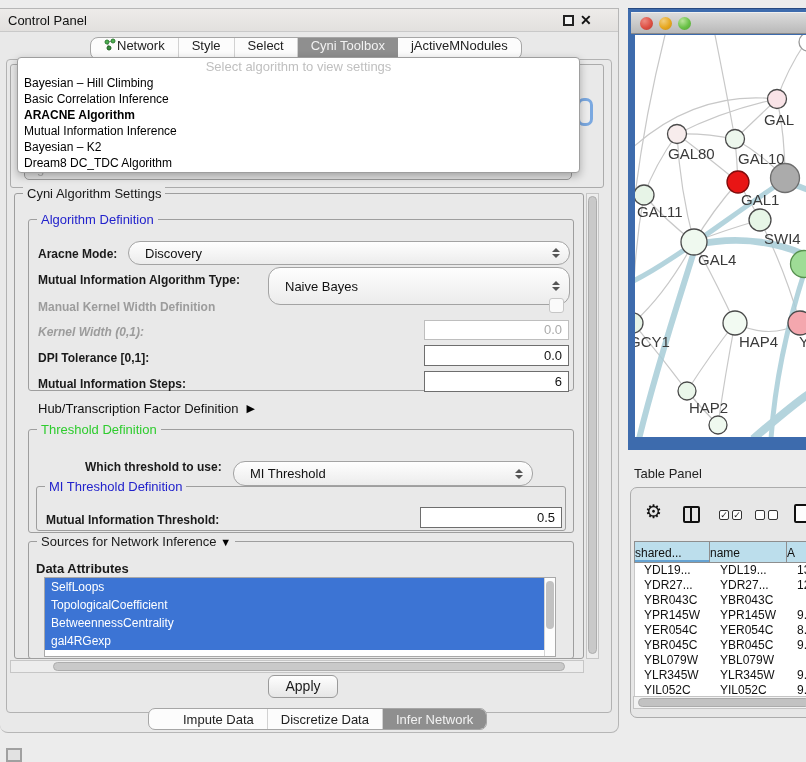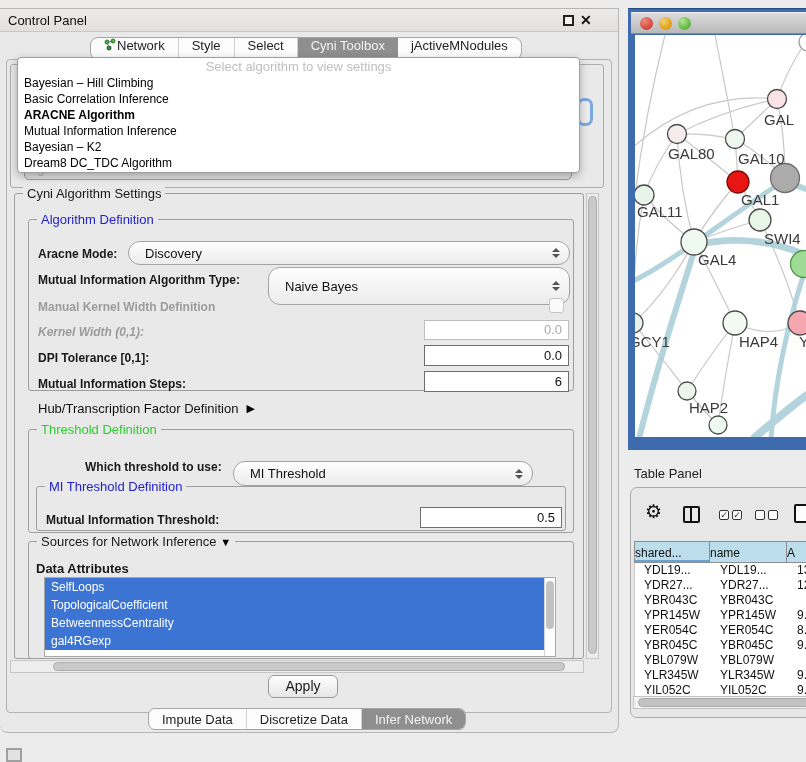--- a/index.html
+++ b/index.html
@@ -84,21 +84,21 @@
   .vscroll .thumb { position:absolute; left:1px; top:2px; width:9px; height:458px; background:#C9C9C9;
     border:1px solid #ADADAD; border-radius:5px; }
   .hscroll { left:10px; top:651px; width:574px; height:13px; background:#EDEDED; border:1px solid #C6C6C6; }
   .hscroll .thumb { position:absolute; left:42px; top:1px; width:512px; height:9px; background:#C9C9C9;
     border:1px solid #ADADAD; border-radius:5px; }
 
   #apply-btn { left:268px; top:666px; width:70px; height:23px; background:linear-gradient(#FEFEFE,#E6E6E6);
     border:1px solid #9A9A9A; border-radius:6px; font-size:14px; text-align:center; line-height:21px; }
 
   #bottom-tabbar { left:148px; top:699px; height:22px; display:flex; background:#FCFCFC;
-    border:1px solid #A6A6A6; border-radius:7px; overflow:hidden; }
+    border:1px solid #A6A6A6; border-radius:7px; overflow:hidden;padding-left:21px; }
   .btab { padding:0 13px; font-size:13px; display:flex; align-items:center; color:#222;
     border-right:1px solid #D2D2D2; white-space:nowrap; }
   .btab:last-child { border-right:none; }
   .btab.sel { background:#8F8F8F; color:#F2F2F2; border-right:none; }
 
   
   #net-window { left:628px; top:8px; width:178px; height:442px; background:#3D6BAD;
     border-top:1px solid #27497F; }
   #net-titlebar { left:3px; top:3px; width:175px; height:22px;
     background:linear-gradient(#DCDCDC,#B9B9B9); border-top:1px solid #EFEFEF; border-bottom:1px solid #8A8A8A; }

